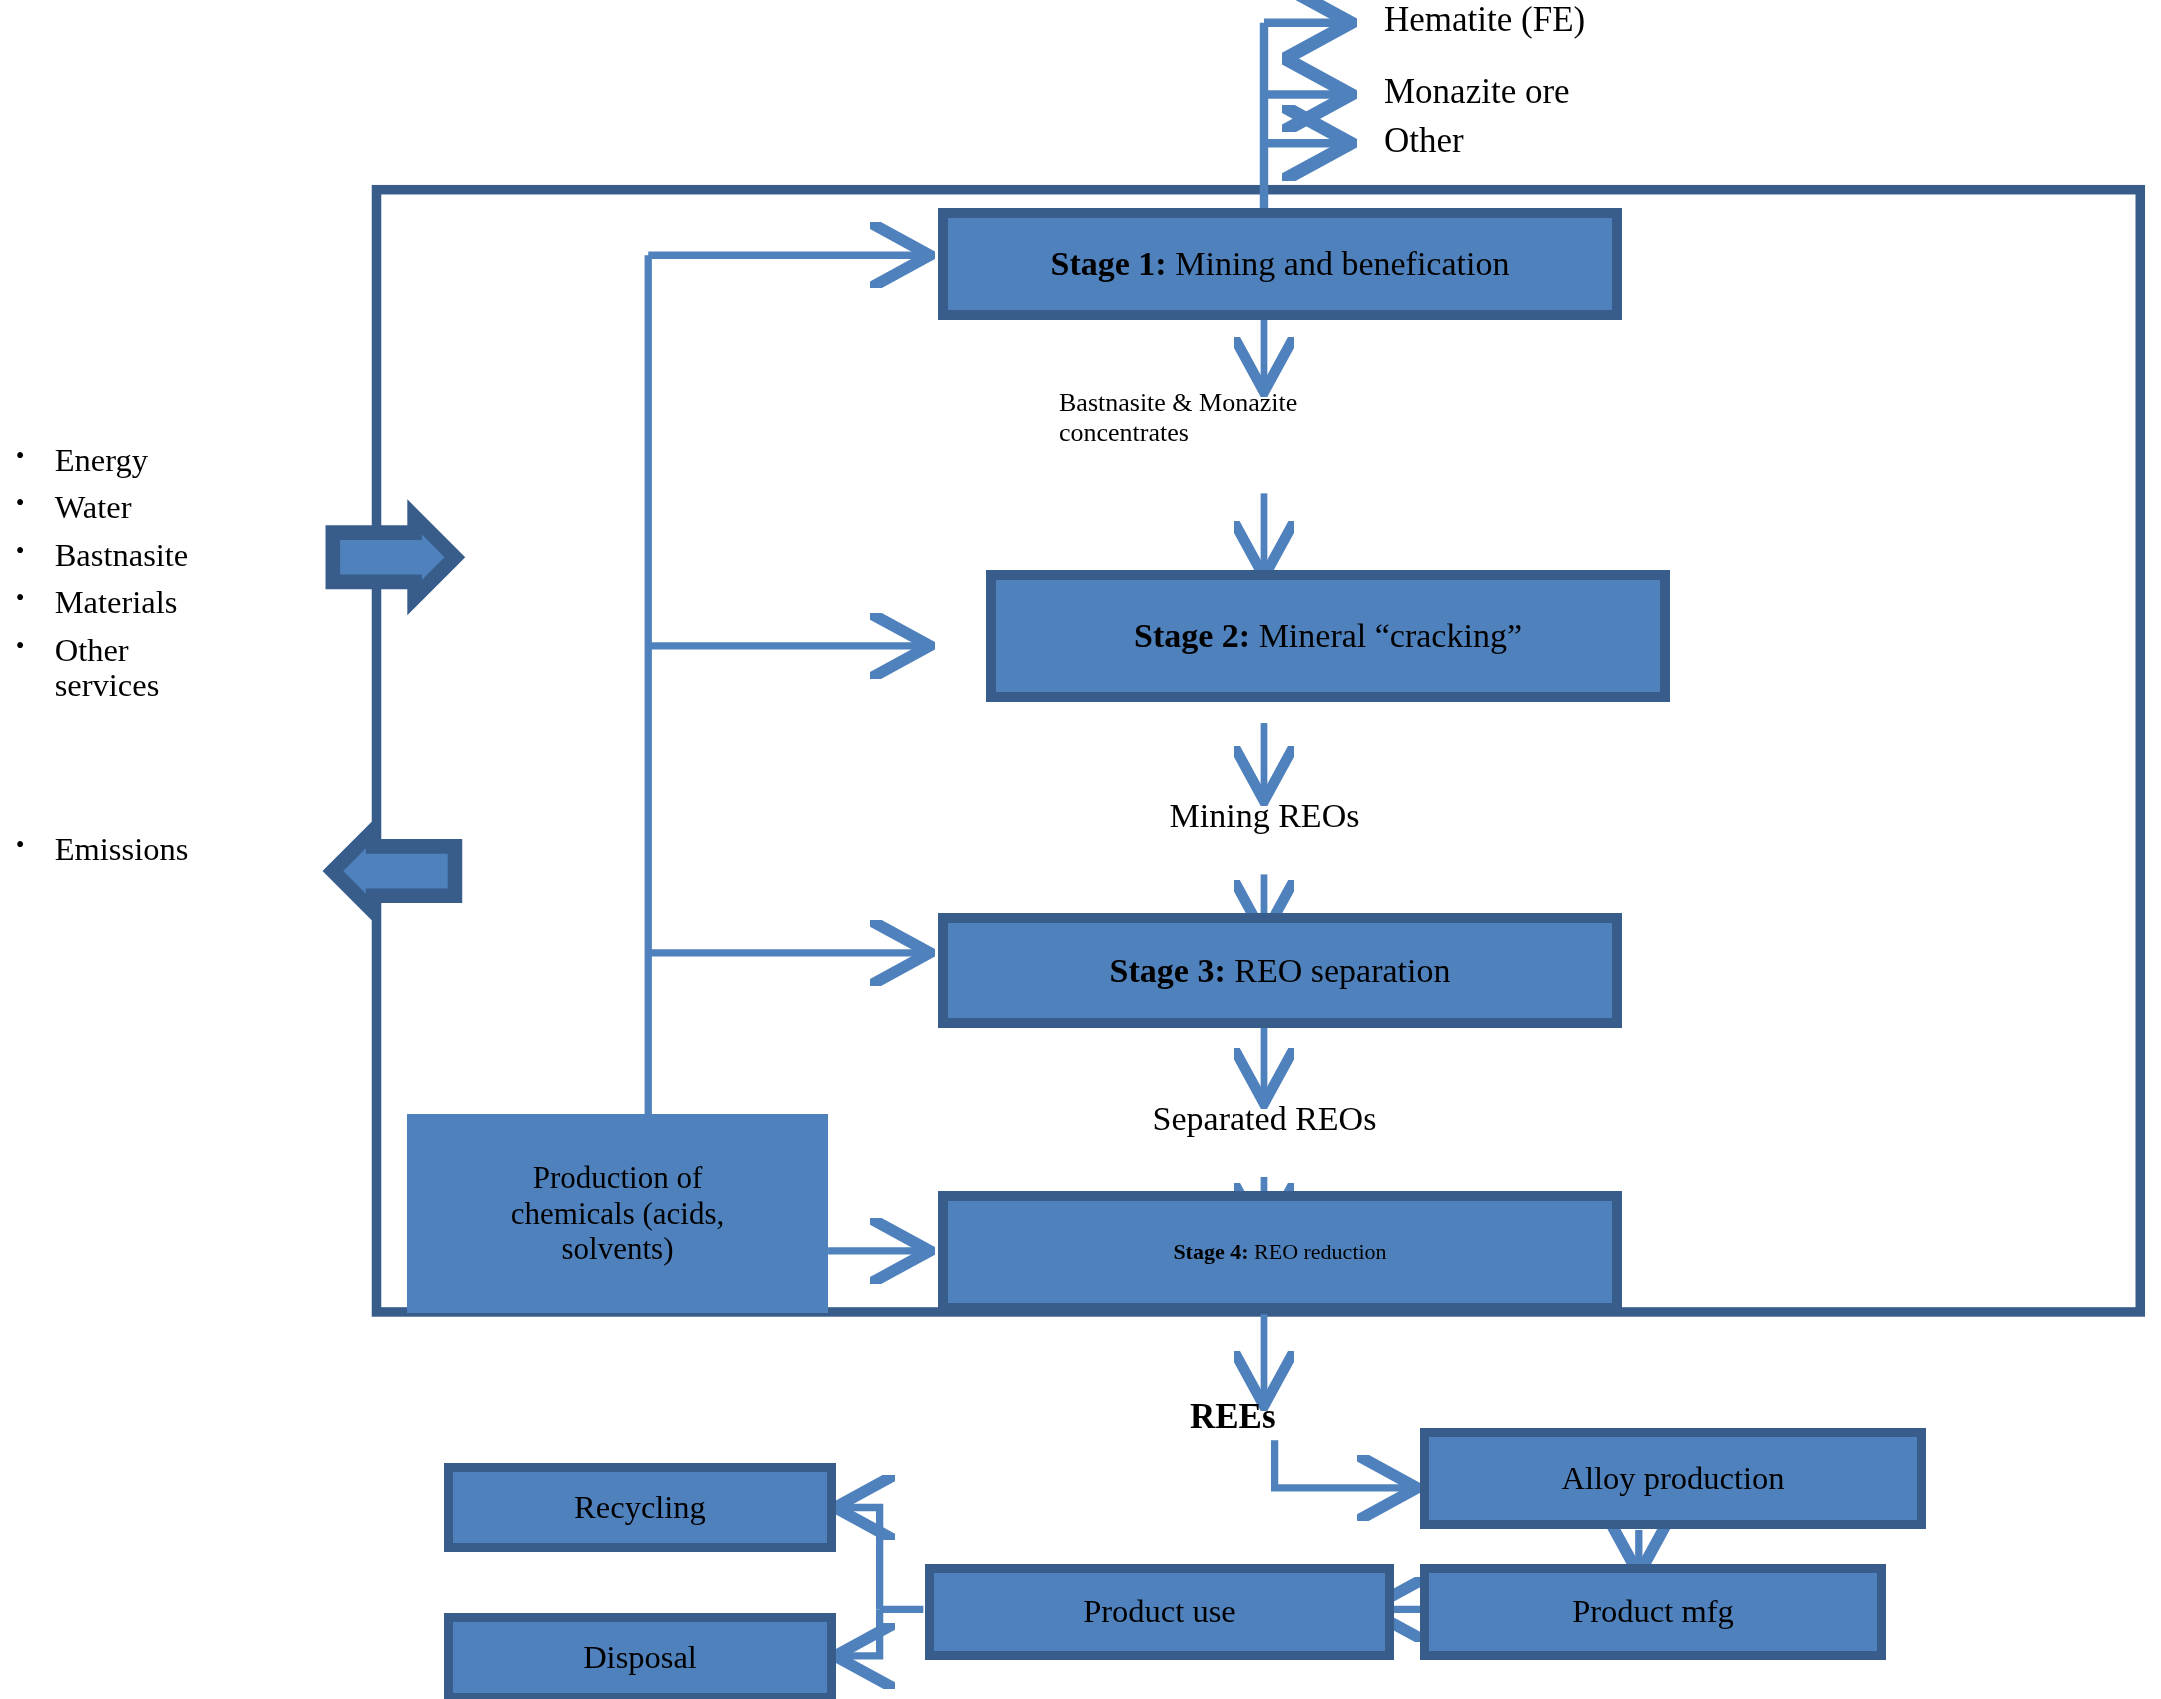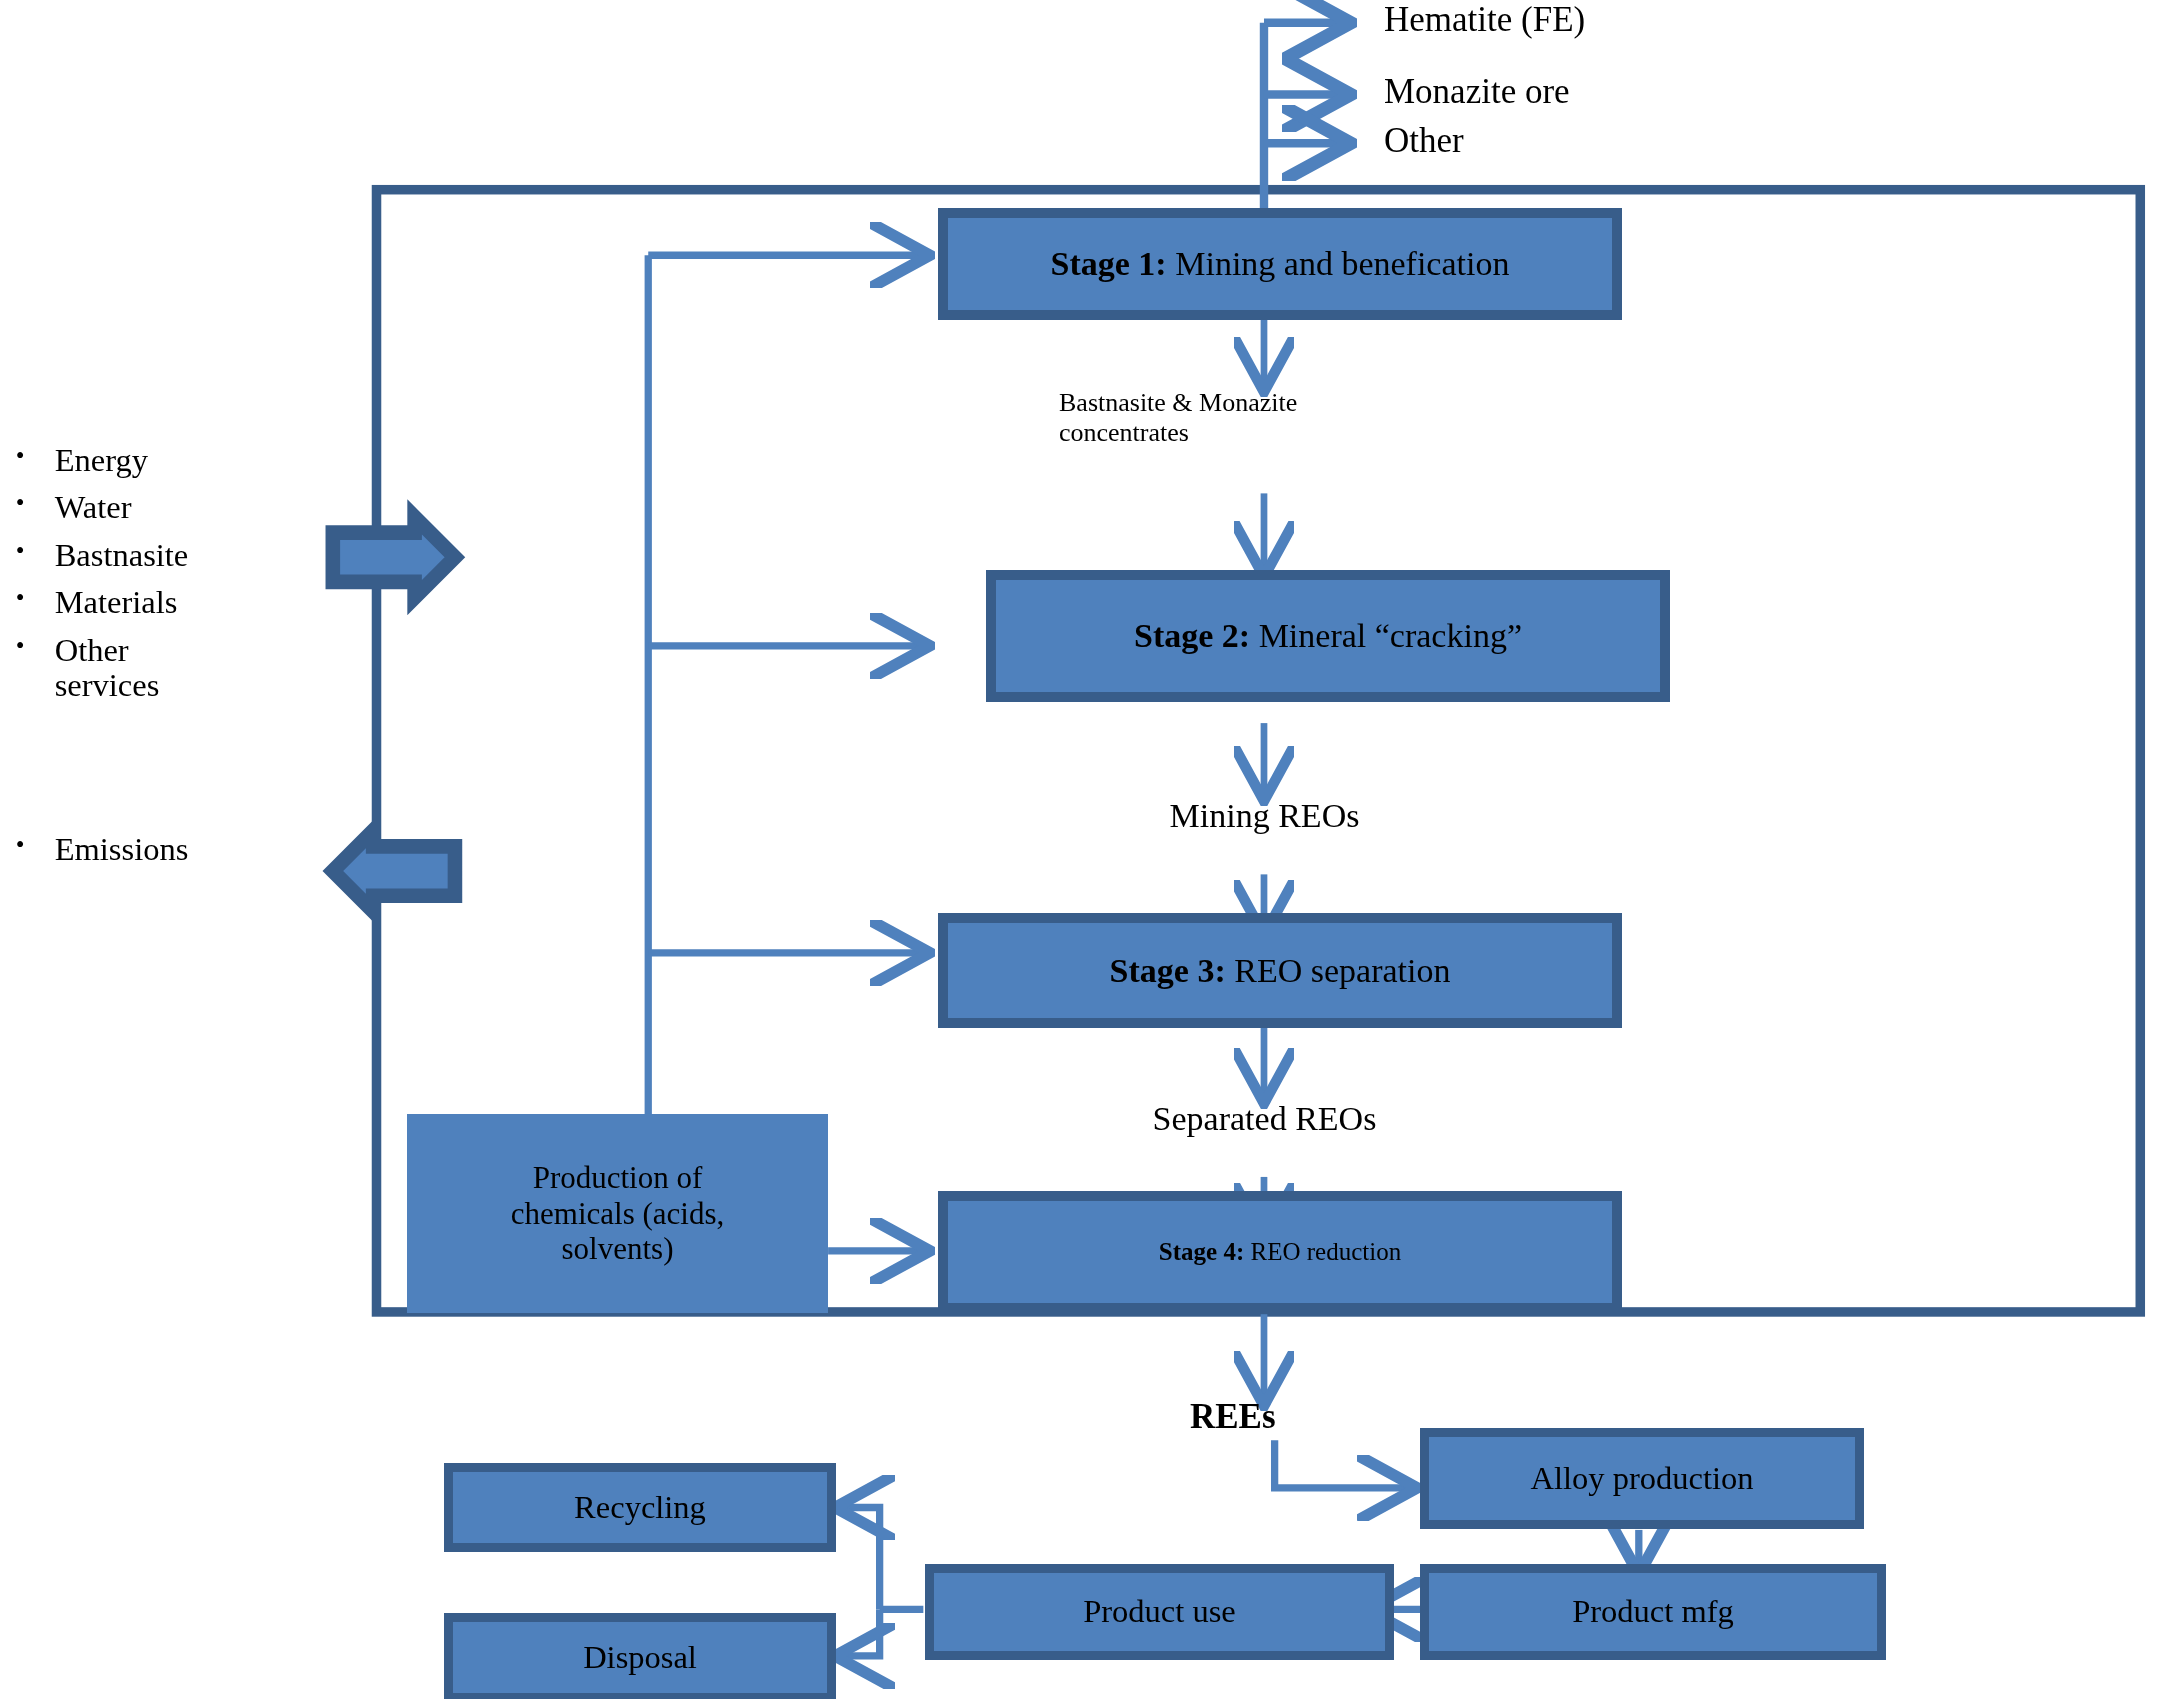--- a/index.html
+++ b/index.html
@@ -133,21 +133,21 @@
       <span class="b">Stage 2:</span><span> Mineral “cracking”</span>
     </span>
   </div>
 
   <div class="node stage" style="left:938px;top:913px;width:684px;height:115px;font-size:34px;">
     <span class="inner">
       <span class="b">Stage 3:</span><span> REO separation</span>
     </span>
   </div>
 
-  <div class="node stage" style="left:938px;top:1191px;width:684px;height:122px;font-size:25px;">
+  <div class="node stage" style="left:938px;top:1191px;width:684px;height:122px;font-size:22px;">
     <span class="inner">
       <span class="b">Stage 4:</span><span> REO reduction</span>
     </span>
   </div>
 
   <div class="node chem" style="left:407px;top:1114px;width:421px;height:199px;font-size:31px;">
     <span class="inner">
       <span>Production of</span><br>
       <span>chemicals (acids,</span><br>
       <span>solvents)</span>
@@ -158,21 +158,21 @@
     <span>Bastnasite &amp; Monazite</span><br>
     <span>concentrates</span>
   </div>
 
   <div class="txt" style="left:1057px;top:797px;font-size:34px;text-align:center;width:415px;">Mining REOs</div>
 
   <div class="txt" style="left:1057px;top:1100px;font-size:34px;text-align:center;width:415px;">Separated REOs</div>
 
   <div class="txt b" style="left:1190px;top:1397px;font-size:35px;font-weight:bold;">REEs</div>
 
-  <div class="node plain" style="left:1420px;top:1428px;width:444px;height:101px;font-size:32.5px;">
+  <div class="node plain" style="left:1420px;top:1428px;width:506px;height:101px;font-size:32.5px;">
     <span class="inner">Alloy production</span>
   </div>
 
   <div class="node plain" style="left:1420px;top:1564px;width:466px;height:96px;font-size:32.5px;">
     <span class="inner">Product mfg</span>
   </div>
 
   <div class="node plain" style="left:925px;top:1564px;width:469px;height:96px;font-size:32.5px;">
     <span class="inner">Product use</span>
   </div>

